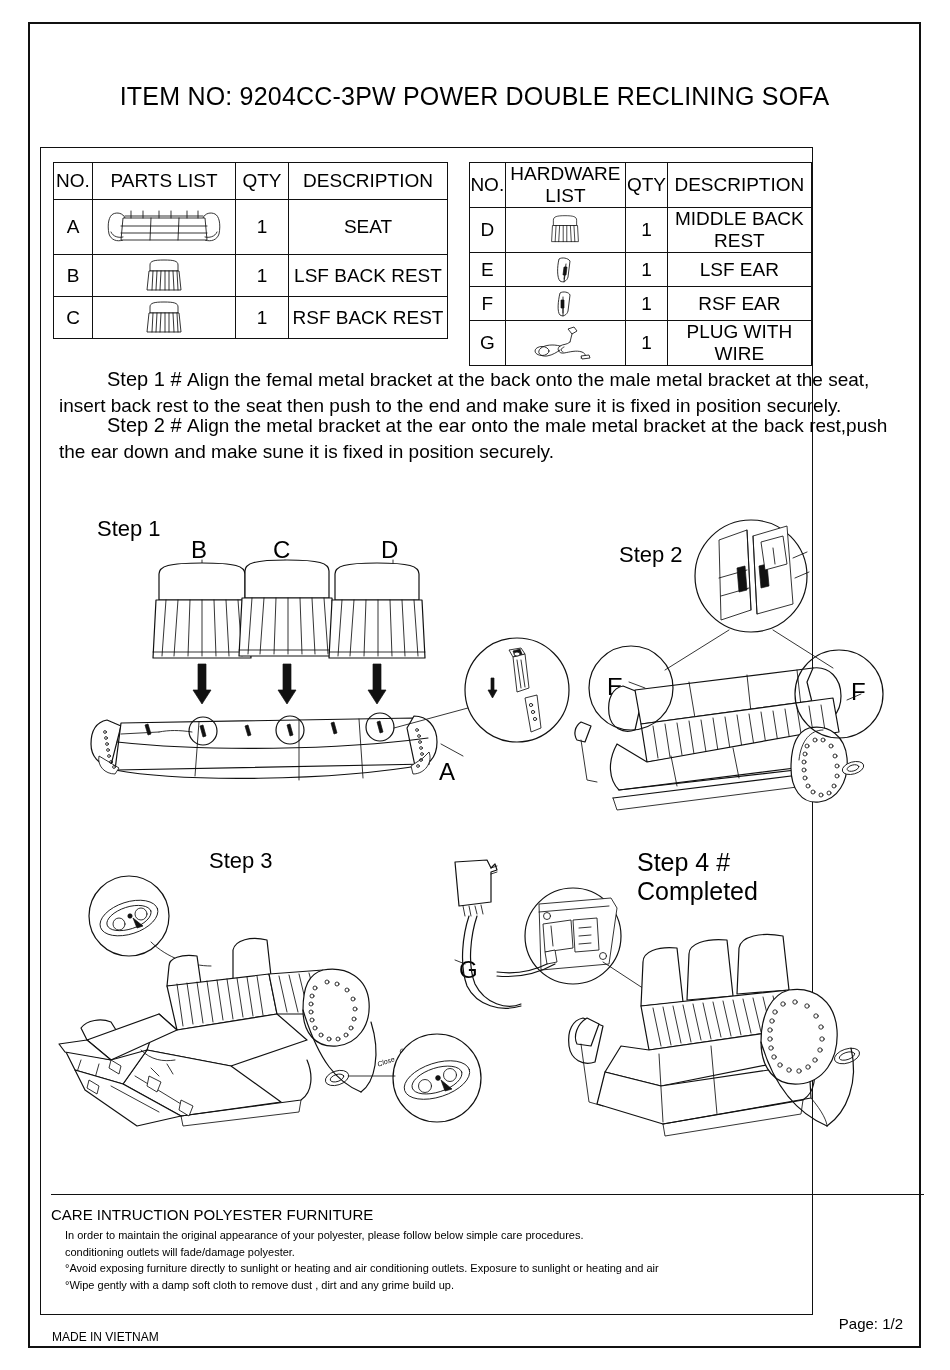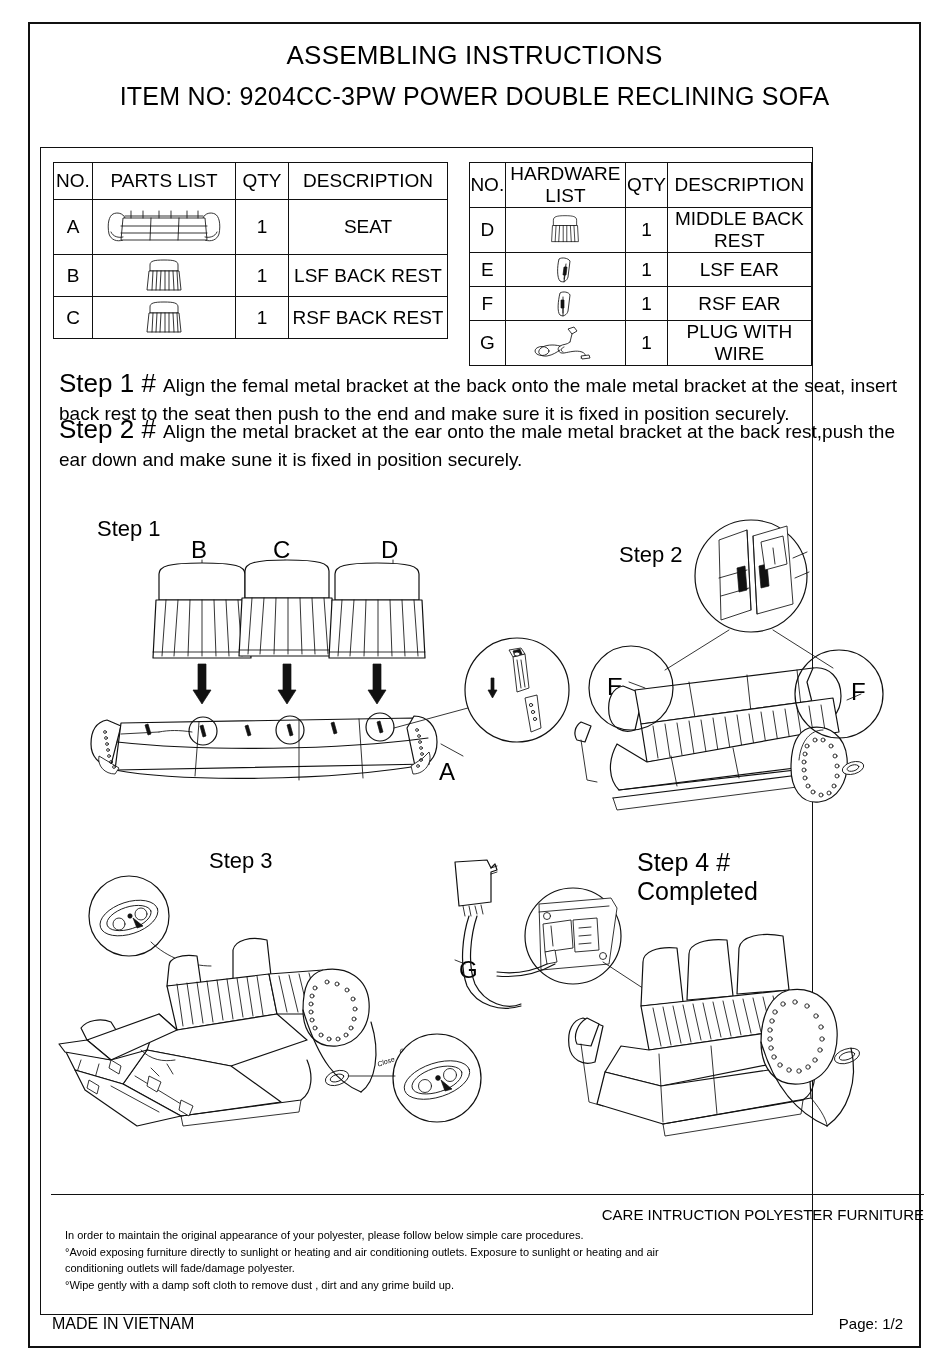--- a/index.html
+++ b/index.html
@@ -2,64 +2,63 @@
 <html><head>
 <meta charset="utf-8">
 <style>
   html,body{margin:0;padding:0;background:#fff;}
   body{width:950px;height:1370px;font-family:"Liberation Sans",sans-serif;color:#000;-webkit-font-smoothing:none;}
   .page{position:absolute;left:28px;top:22px;width:893px;height:1326px;border:2px solid #111;box-sizing:border-box;}
   .title{position:absolute;left:0;top:16px;width:100%;text-align:center;font-size:26px;letter-spacing:.2px;}
   .subtitle{position:absolute;left:0;top:58px;width:100%;text-align:center;font-size:25px;letter-spacing:.2px;}
   .inner{position:absolute;left:10px;top:123px;width:773px;height:1168px;border:1.5px solid #111;box-sizing:border-box;}
   .footerbar{position:absolute;left:10px;bottom:8px;width:873px;height:26px;}
-  .footerbar .left{position:absolute;left:12px;top:3px;font-size:16px;}
+  .footerbar .left{position:absolute;left:12px;top:18px;font-size:12px;}
   .footerbar .right{position:absolute;right:10px;top:3px;font-size:15px;}
 
   table.plist{position:absolute;border-collapse:collapse;}
   table.plist td,table.plist th{border:1.5px solid #111;text-align:center;vertical-align:middle;font-weight:normal;font-size:19px;padding:0;}
   #parts-table{left:12px;top:14px;}
   #hardware-table{left:428px;top:14px;}
   .cell-no{width:38px;}
   .cell-pic{width:142px;}
   .cell-qty{width:52px;}
   .cell-desc{width:158px;}
   .h-no{width:38px;}
   .h-pic{width:160px;margin-left:40px;}
   .h-qty{width:46px;}
   .h-desc{width:200px;}
   .thumb{display:block;margin:0 auto;}
 
   .steptext{position:absolute;left:18px;width:840px;font-size:19px;line-height:1.33;}
   #step1-text{top:218px;}
   #step2-text{top:264px;}
-  .steptext .lbl{font-size:26px;}
+  .steptext .lbl{font-size:20px;margin-left:48px;}
 
   .stagelabel{position:absolute;font-size:22px;margin-left:18px;}
   .partlabel{position:absolute;font-size:24px;}
   .tinylabel{position:absolute;font-size:7px;font-style:italic;}
 
   .diagram{position:absolute;}
   svg{display:block;overflow:visible;}
   .ln{fill:none;stroke:#111;stroke-width:1.2;stroke-linecap:round;stroke-linejoin:round;}
   .ln-t{fill:none;stroke:#111;stroke-width:0.85;stroke-linecap:round;stroke-linejoin:round;}
   .fil{fill:#fff;stroke:#111;stroke-width:1.2;stroke-linejoin:round;}
   .fil-t{fill:#fff;stroke:#111;stroke-width:0.85;stroke-linejoin:round;}
   .blk{fill:#111;stroke:#111;stroke-width:.7;}
   .care{position:absolute;left:10px;top:1050px;width:873px;}
-  .care .hd{text-align:right;font-size:15px;margin-top:8px;}
+  .care .hd{text-align:left;font-size:15px;margin-top:8px;}
   .care .bd{font-size:11px;line-height:1.52;padding:4px 14px 0 14px;}
   .divline{position:absolute;left:10px;top:1046px;width:873px;height:0;border-top:1.5px solid #111;}
 </style>
 </head>
 <body>
 
 <div class="page">
 
-  <div class="title">ASSEMBLING INSTRUCTIONS</div>
   <div class="subtitle">ITEM  NO: 9204CC-3PW  POWER DOUBLE RECLINING SOFA</div>
 
   <div class="inner">
 
     <table class="plist" id="parts-table">
       <tbody>
           <tr>
         <th class="cell-no" style="height:36px">NO.</th>
         <th class="cell-pic">PARTS LIST</th>
         <th class="cell-qty">QTY</th>
@@ -529,22 +528,22 @@
           <path class="ln-t" d="M300 220 C312 234 316 244 316 248"></path>
         </g>
       </svg>
     </div>
 
     <div class="divline"></div>
     <div class="care">
       <div class="hd">CARE INTRUCTION POLYESTER FURNITURE</div>
       <div class="bd">
         <div>In order to maintain the original appearance of your polyester, please follow below simple care procedures.</div>
+        <div>conditioning outlets will fade/damage polyester.</div>
         <div>°Avoid exposing furniture directly to sunlight or heating and air conditioning outlets. Exposure to sunlight or heating and air</div>
-        <div>conditioning outlets will fade/damage polyester.</div>
         <div>°Wipe gently with a damp soft  cloth to remove dust , dirt and any grime build up.</div>
       </div>
     </div>
 
   </div>
 
   <div class="footerbar">
     <span class="left">MADE IN VIETNAM</span>
     <span class="right">Page: 1/2</span>
   </div>

